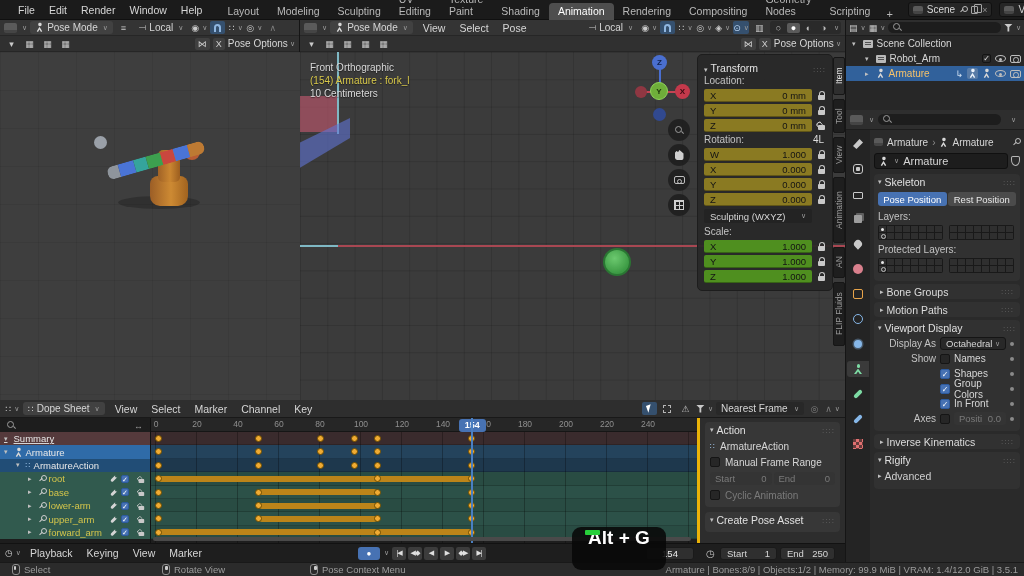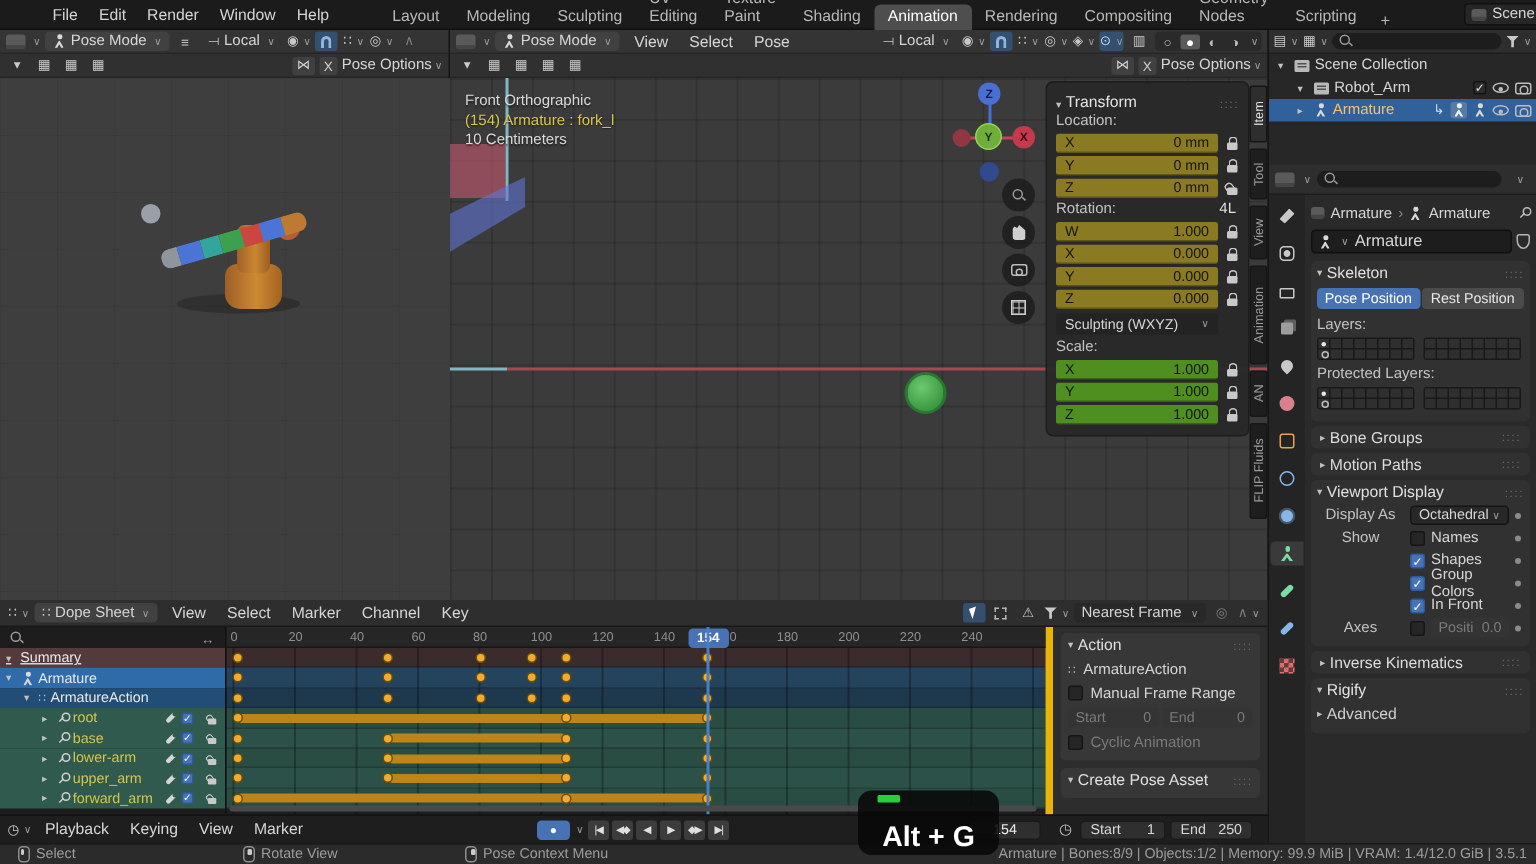--- a/index.html
+++ b/index.html
@@ -6,21 +6,21 @@
   html,body{width:1024px;height:576px;overflow:hidden;background:#161616;
     font-family:"Liberation Sans","DejaVu Sans",sans-serif;color:#d6d6d6;font-size:11px;
     -webkit-font-smoothing:antialiased}
   #app{position:relative;width:1024px;height:576px;background:#161616}
   .cr{font-size:7px;color:#9a9a9a;margin-left:2px}
   .exp{font-size:7px;color:#c0c0c0;margin-right:3px}
   .grip{margin-left:auto;color:#6a6a6a;font-size:8px;letter-spacing:1px}
   .spacer{flex:1}
   
   #topbar{position:absolute;left:0;top:0;width:1024px;height:20px;background:#1b1b1b;
-    border-bottom:1px solid #101010;display:flex;align-items:center;padding:0 6px;gap:18px}
+    border-bottom:1px solid #101010;display:flex;align-items:center;padding:0 6px;gap:1px}
   .logo{width:14px;height:9px;background:#e87d0d;border-radius:50% 60% 55% 45%;margin-right:4px}
   .hmenu{padding:0 7px;font-size:10.5px;color:#d6d6d6;cursor:default}
   #tb-tabs{display:flex;align-items:flex-end;height:20px;margin-left:8px}
   .ws-tab{padding:2px 9px 3px;font-size:10.5px;color:#b9b9b9;border-radius:4px 4px 0 0}
   .ws-tab.active{background:#4e4e4e;color:#fff}
   .ws-add{padding:0 7px;color:#b9b9b9}
   .id-field{display:flex;align-items:center;background:#262626;border:1px solid #101010;
     border-radius:3px;height:15px;padding:0 4px;gap:4px;font-size:10px;margin-left:6px}
   .id-field .x{color:#8b8b8b;font-size:9px}
   
@@ -160,21 +160,21 @@
   .seg{display:flex;gap:1px;margin:2px 0 4px}
   .btn{flex:1;background:#4b4b4b;border:none;border-radius:3px;height:14px;font-size:9.5px;color:#e8e8e8;font-family:inherit}
   .btn.primary{background:#4772b3;color:#fff}
   .pr-lab{font-size:10px;color:#c3c3c3;height:14px;line-height:14px}
   .lg-row{display:flex;gap:6px;margin:1px 0 3px}
   .lgrid{display:grid;grid-template-columns:repeat(8,7px);grid-auto-rows:6px;gap:1px;background:#191919;padding:1px;border-radius:2px}
   .lg-cell{background:#2f2f2f;position:relative}
   .lg-cell.fill::after{content:"";position:absolute;left:2px;top:1.5px;width:3px;height:3px;border-radius:50%;background:#e8e8e8}
   .lg-cell.hol::after{content:"";position:absolute;left:2px;top:1px;width:3px;height:3px;border-radius:50%;border:1px solid #bdbdbd}
   .vd-row{display:flex;align-items:center;height:15px;gap:4px;padding-right:2px}
-  .vd-lab{width:58px;text-align:center;font-size:10px;color:#c3c3c3;flex:none}
+  .vd-lab{width:58px;text-align:right;font-size:10px;color:#c3c3c3;flex:none}
   .vd-cl{font-size:10px;color:#d6d6d6}
   .sel-field{display:flex;justify-content:space-between;align-items:center;background:#282828;border:1px solid #151515;border-radius:3px;height:13px;padding:0 5px;font-size:9.5px;flex:1}
   .dis-field{display:flex;justify-content:space-between;align-items:center;background:#343434;border-radius:3px;height:13px;padding:0 5px;font-size:9.5px;color:#7a7a7a;flex:1}
   .adot{width:4px;height:4px;border-radius:50%;background:#8a8a8a;margin-left:auto;flex:none}
   .cb{width:10px;height:10px;border-radius:2px;background:#262626;border:1px solid #151515;color:#fff;
     font-size:8px;line-height:9px;text-align:center;flex:none}
   .cb.on{background:#4772b3;border-color:#2d5a9e}
   .cb.on::after{content:"✓"}
   .cb.mini{width:8px;height:8px;line-height:7px;font-size:7px}
   .gen-btn{display:flex;align-items:center;justify-content:center;gap:5px;height:18px;background:#3a3a3a;
@@ -210,21 +210,21 @@
   .st-action{background:#1e384d}
   .st-bone{background:#2c5148}
   .st-bone.alt{background:#294c43}
   .kbar{position:absolute;height:6px;background:#bc8419;border-radius:3px;z-index:2}
   .key{position:absolute;width:7px;height:7px;border-radius:50%;background:#f0ab33;border:1px solid #6e4d00;z-index:3}
   .ph-line{position:absolute;top:0;bottom:0;width:2px;background:#4a7fc1;z-index:4}
   .ph-badge{position:absolute;top:0.5px;width:27px;height:13px;background:#4772b3;border-radius:3px;color:#fff;
     font-size:9px;font-weight:bold;text-align:center;line-height:13px;z-index:5}
   #ds-scroll{position:absolute;left:2px;top:119px;width:538px;height:4px;background:#4a4a4a;border-radius:2px;z-index:6}
   
-  #action-sidebar{position:absolute;left:697px;top:18px;width:148px;height:125px;background:#2d2d2d;border-left:5px solid #eab308;padding:4px 5px}
+  #action-sidebar{position:absolute;left:697px;top:18px;width:148px;height:125px;background:#2d2d2d;border-left:3px solid #eab308;padding:4px 5px}
   .as-panel{background:#373737;border-radius:4px;padding:0 5px 4px;margin-bottom:5px}
   .as-row{display:flex;align-items:center;gap:5px;height:16px;font-size:10px}
   .as-row.dim2{color:#7a7a7a}
   .as-fields{display:flex;gap:2px;margin:2px 0}
   
   #timeline{position:absolute;left:0;top:543px;width:845px;height:19px;background:#1e1e1e;border-top:1px solid #121212;
     display:flex;align-items:center;gap:2px;padding:0 5px;font-size:10px}
   .rec-group{position:absolute;left:358px;display:flex;align-items:center;gap:2px}
   .rec{width:22px;height:13px;background:#4772b3;border-radius:3px;color:#fff;font-size:8px;display:flex;align-items:center;justify-content:center}
   #tl-transport{position:absolute;left:392px;display:flex;gap:2px}
@@ -239,21 +239,21 @@
   #status{position:absolute;left:0;top:562px;width:1024px;height:14px;background:#2b2b2b;border-top:1px solid #191919;
     display:flex;align-items:center;font-size:9.5px;color:#9c9c9c}
   #st-hints{display:flex;align-items:center}
   .hint{display:flex;align-items:center;gap:4px;position:absolute}
   .mouse{width:8px;height:11px;border:1px solid #8f8f8f;border-radius:3px;position:relative;display:inline-block}
   .mouse::after{content:"";position:absolute;top:1px;width:2.5px;height:4px;background:#cdcdcd;border-radius:1px}
   .mouse.left::after{left:0.5px}.mouse.middle::after{left:2px}.mouse.right::after{right:0.5px}
   .st-stats{position:absolute;right:6px;color:#9c9c9c}
   
   #altg{position:absolute;left:572px;top:527px;width:94px;height:43px;background:rgba(8,8,8,.88);
-    border-radius:9px;display:flex;align-items:flex-end;justify-content:center;z-index:9;
+    border-radius:9px;display:flex;align-items:flex-start;justify-content:center;z-index:9;
     color:#fff;font-size:19px;font-weight:bold}
   #altg .chipg{position:absolute;left:13px;top:3px;width:15px;height:5px;background:#27cf3a;border-radius:1px}
   .ico-search{width:9px;height:9px;position:relative;display:inline-block;flex:none}
   .ico-search::before{content:"";position:absolute;left:0;top:0;width:5px;height:5px;border:1.2px solid #9a9a9a;border-radius:50%}
   .ico-search::after{content:"";position:absolute;left:6px;top:6px;width:3px;height:1.2px;background:#9a9a9a;transform:rotate(45deg)}
   .ico-funnel{width:9px;height:8px;background:#c9c9c9;clip-path:polygon(0 0,100% 0,60% 45%,60% 100%,40% 100%,40% 45%)}
   .ico-dashbox{width:8px;height:8px;border:1px dashed #b5b5b5}
   .ico-magnet{width:7px;height:8px;border:2px solid #8fb6e0;border-top:none;border-radius:0 0 4px 4px;transform:rotate(180deg)}
   .ico-copy{width:7px;height:8px;border:1px solid #a5a5a5;border-radius:1px;position:relative}
   .ico-copy::after{content:"";position:absolute;left:1.5px;top:-3px;width:6px;height:7px;border:1px solid #a5a5a5;border-radius:1px}

